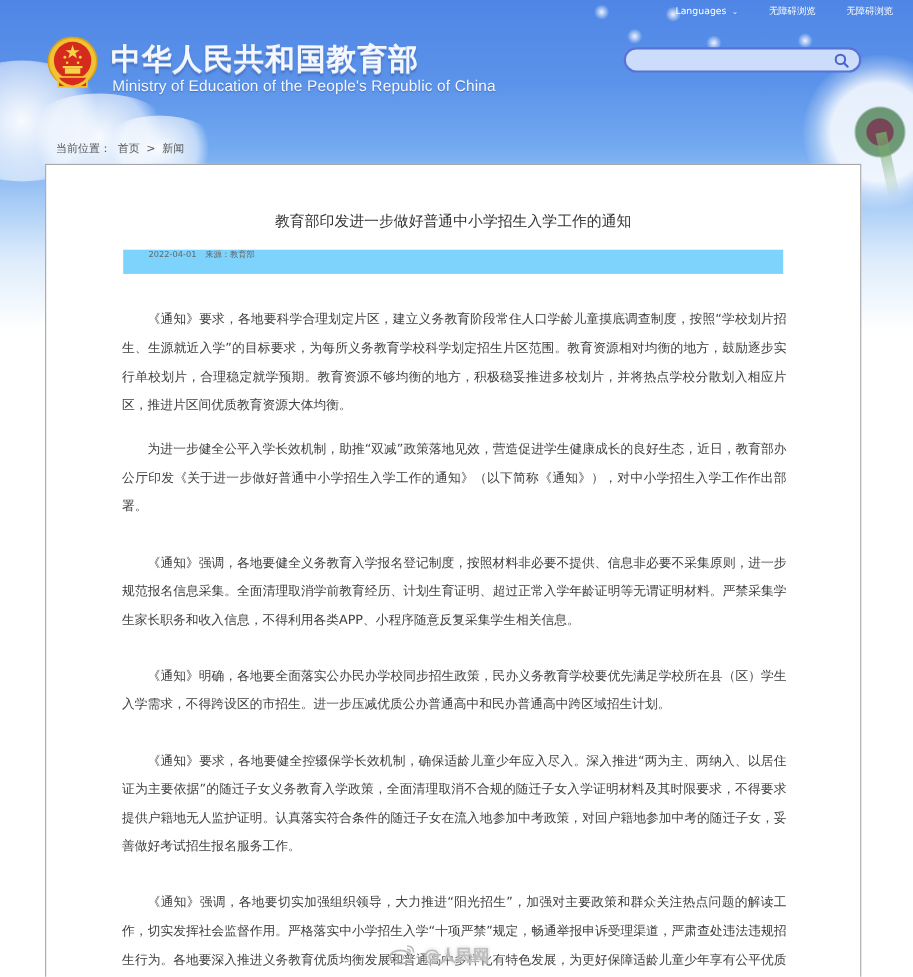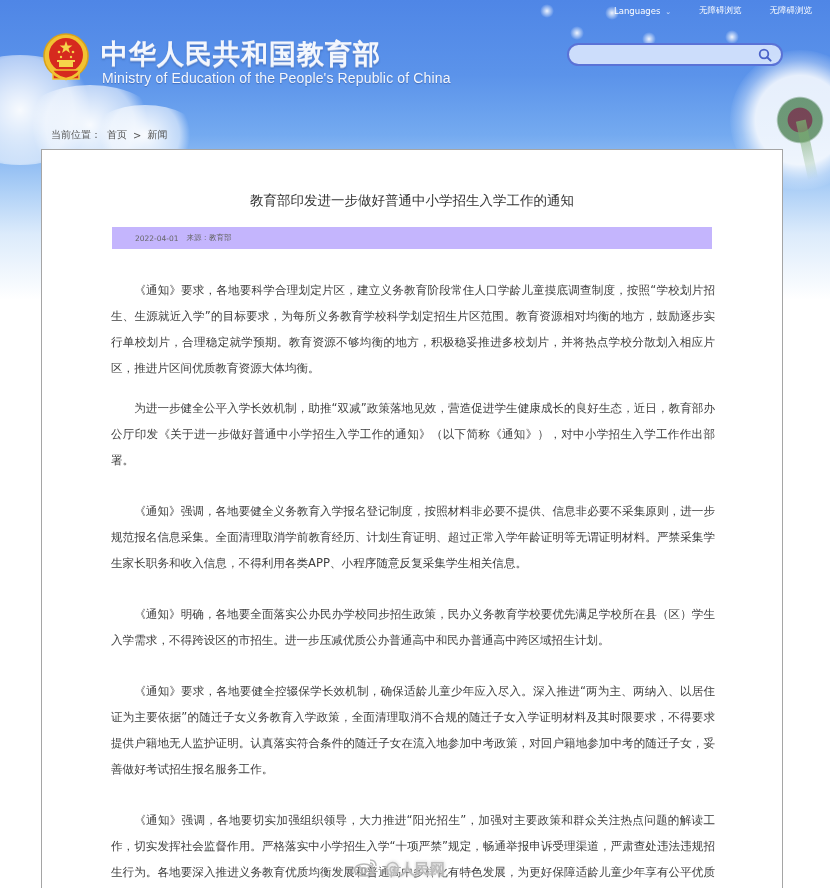--- a/index.html
+++ b/index.html
@@ -74,21 +74,21 @@
     .content-panel {
       position: absolute; left: 41px; top: 149px; width: 742px; height: 760px;
       background: #ffffff; border: 1px solid #a5a5a5;
     }
     .article-title {
       position: absolute; left: 0; top: 42px; width: 100%; text-align: center;
       font-size: 13.5px; font-weight: normal; color: #333333;
     }
     .meta-bar {
       position: absolute; left: 70px; top: 77px; width: 600px; height: 22px;
-      background: #c4b5fd; display: flex; align-items: center; padding-left: 23px;
+      background: #7dd3fc; display: flex; align-items: flex-start; padding-left: 23px;
       font-size: 7.5px; color: #666666; gap: 8px;
     }
     .article-body {
       position: absolute; left: 69px; top: 102px; width: 604px;
       font-size: 11.6px; color: #404040; line-height: 26px;
     }
     .article-body p { text-indent: 2em; margin-top: 16px; text-align: justify; }
     .article-body p:first-child { margin-top: 0; }
     .article-body p:nth-child(1) { margin-top: 0; padding-top: 0; }
 

